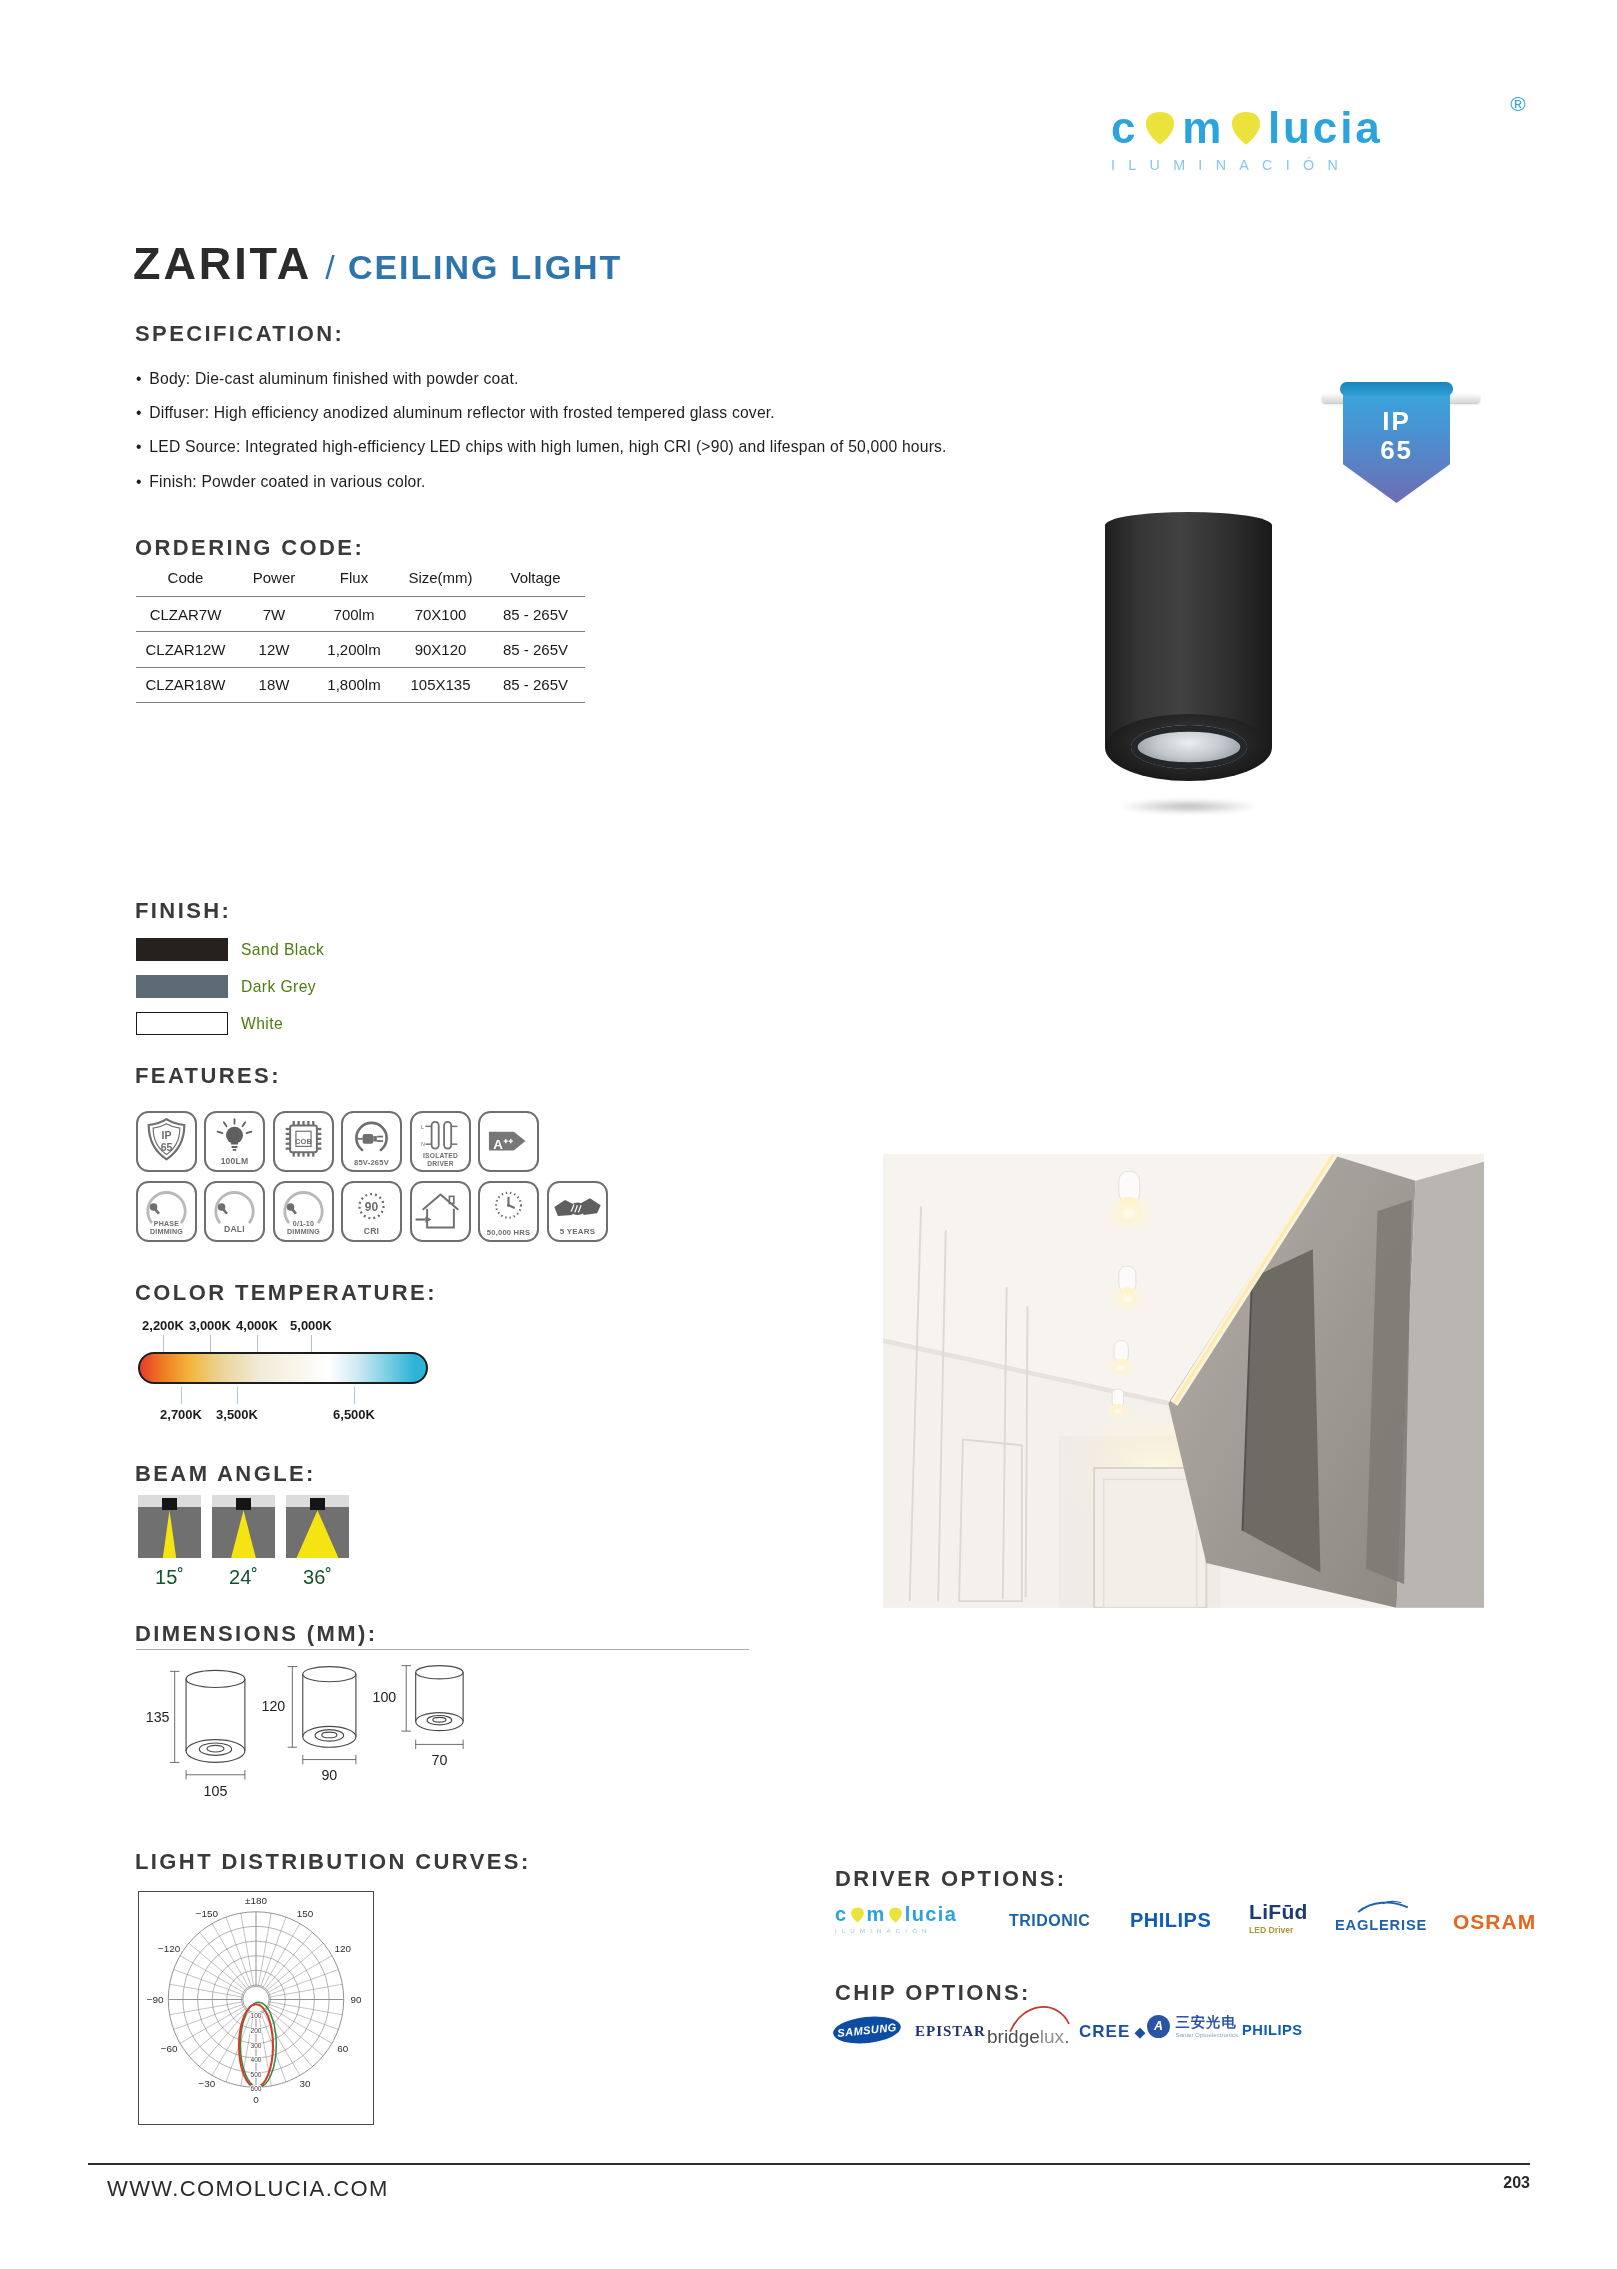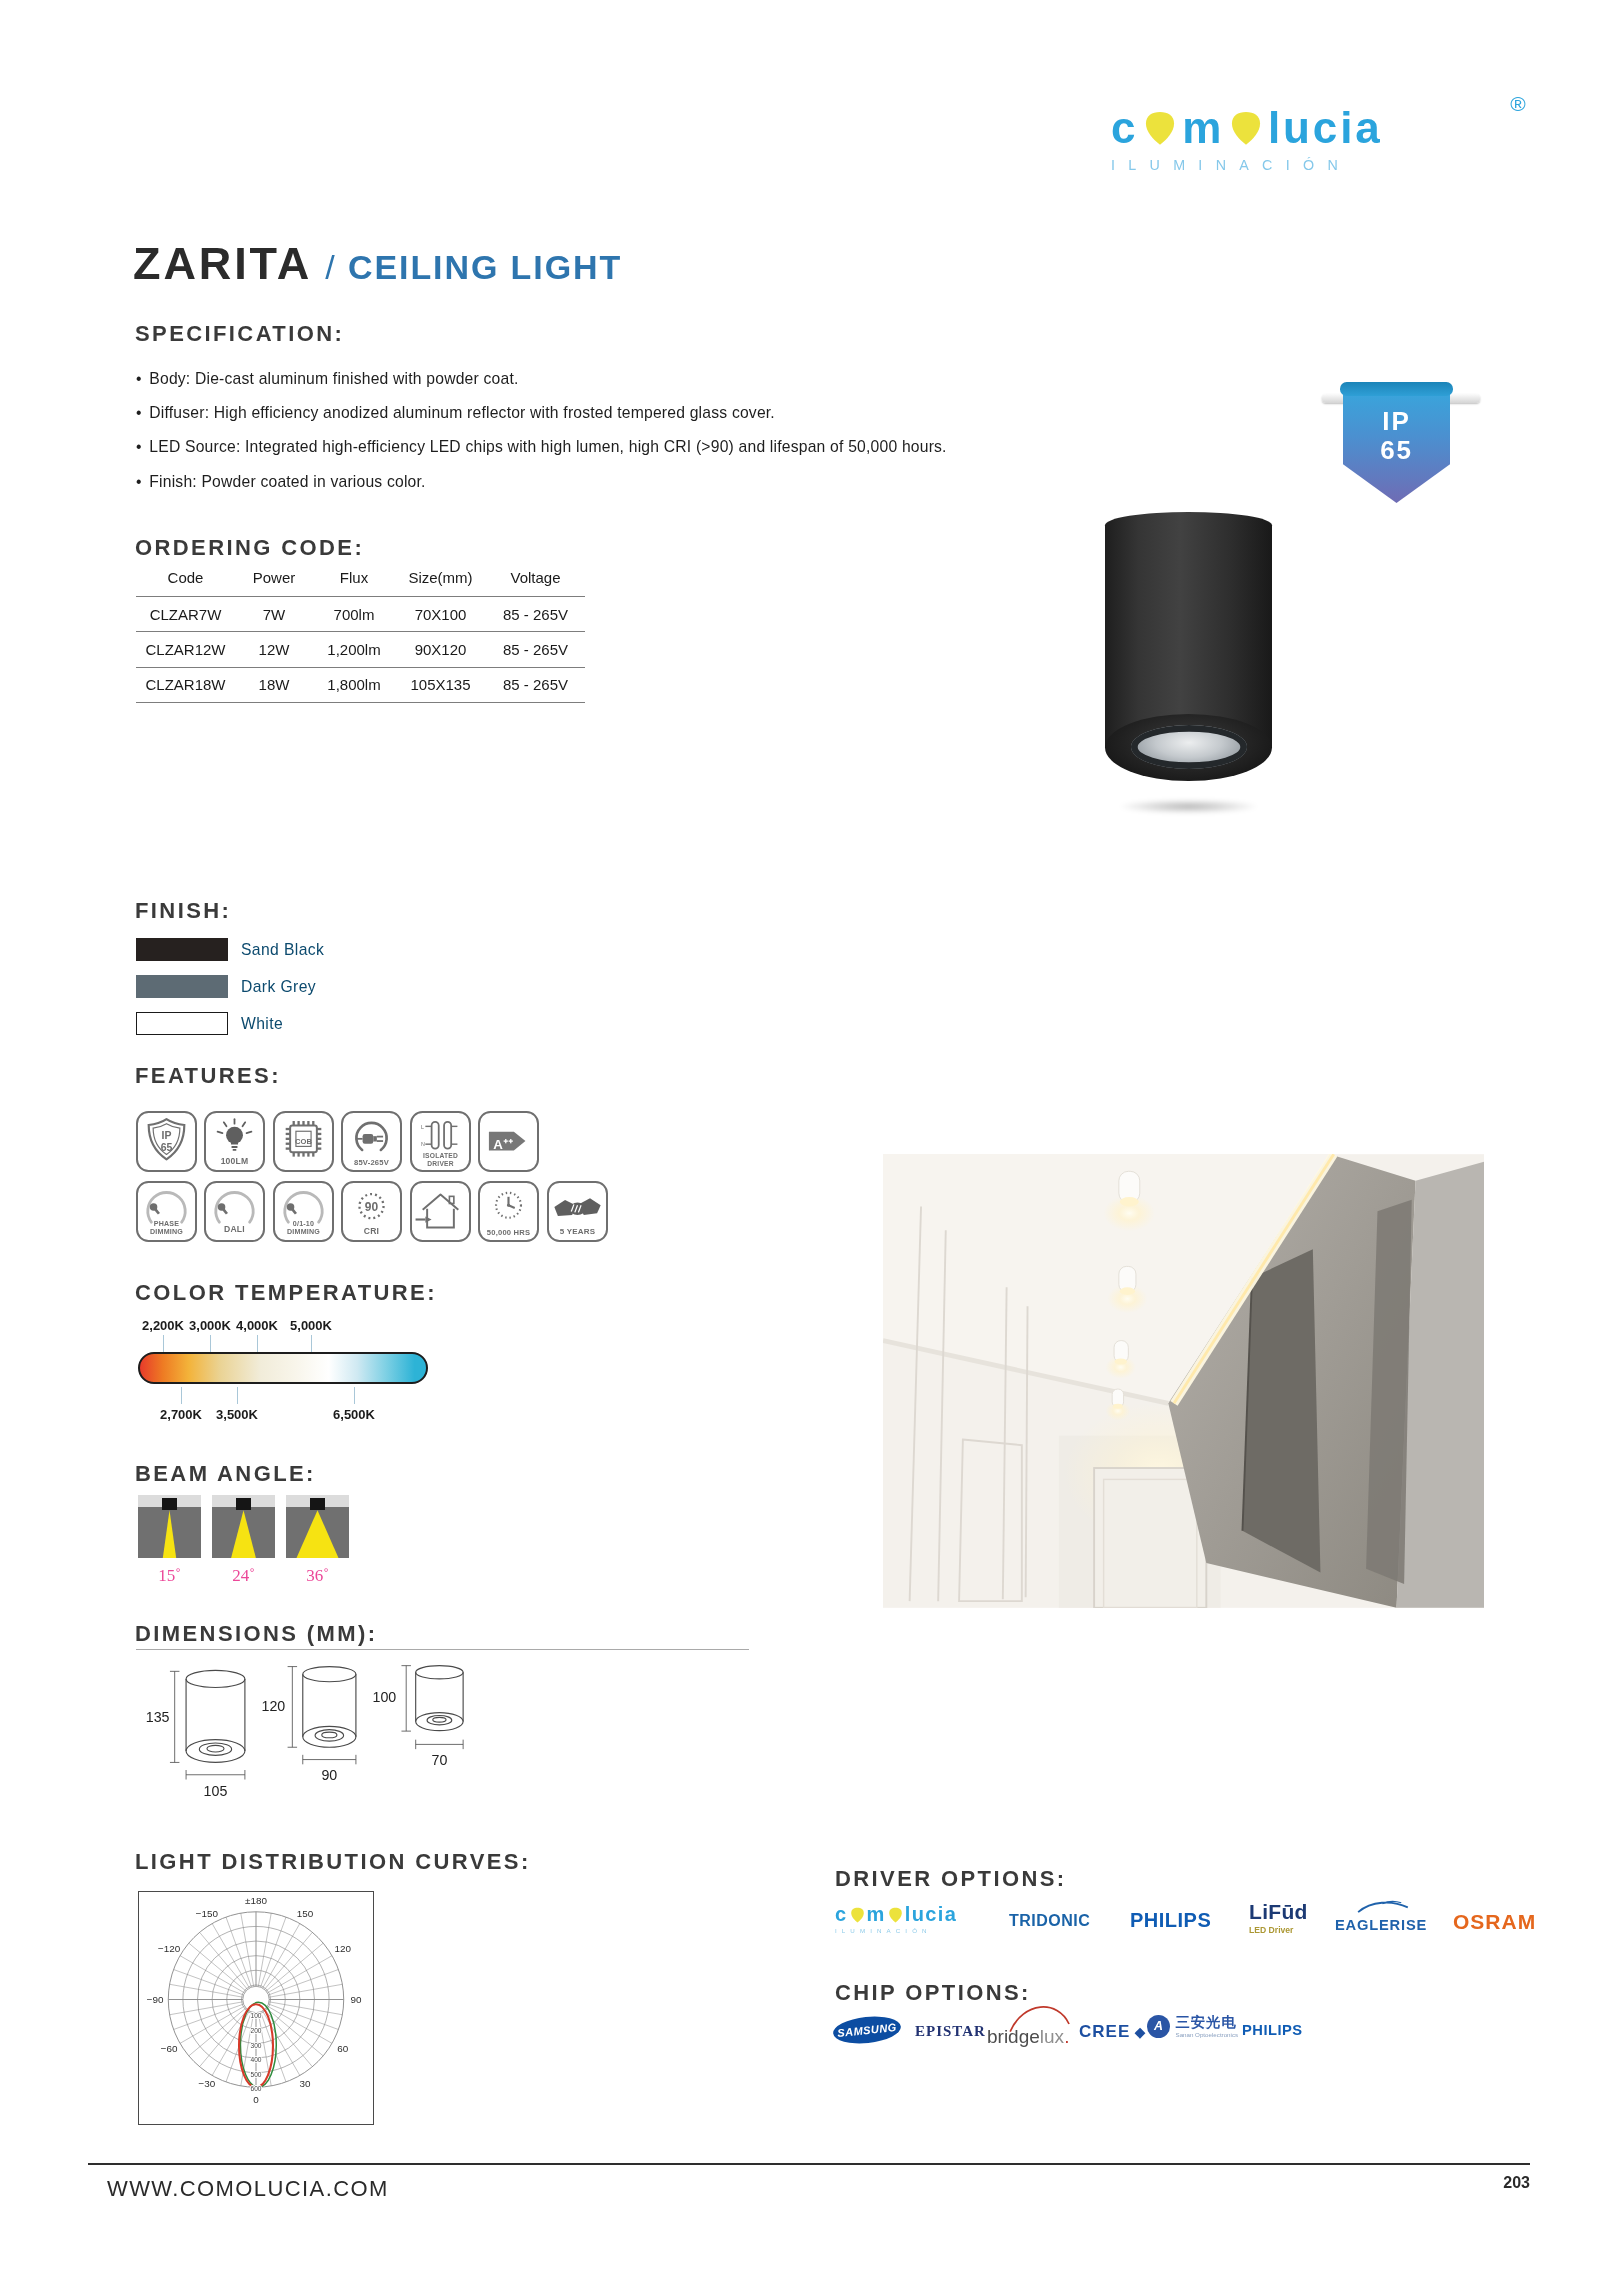--- a/index.html
+++ b/index.html
@@ -52,21 +52,21 @@
   .cyl .ring { position:absolute; top:202px; left:0px; width:167px; height:67px; border-radius:50%;
         background:radial-gradient(ellipse at 50% 42%, #3c3c3c 0%, #222 55%, #0d0d0d 100%); }
   .cyl .lens { position:absolute; top:213px; left:26px; width:116px; height:44px; border-radius:50%;
         background:radial-gradient(ellipse at 50% 40%, #eceeef 0%, #c4c9cd 40%, #979ea4 70%, #7c848a 100%);
         box-shadow:inset 0 0 0 6.7px #24282b; }
   .cyl .shadow { position:absolute; top:287px; left:12.4px; width:143px; height:15px; border-radius:50%;
         background:radial-gradient(ellipse, rgba(0,0,0,.28), rgba(0,0,0,0) 70%); filter:blur(1.9px); }
 
   
   .swatch { position:absolute; left:136px; width:92px; height:23px; }
-  .swatch-label { position:absolute; left:241px; font-size:15.7px; color:#0c4a6e; font-weight:500; letter-spacing:0.4px; }
+  .swatch-label { position:absolute; left:241px; font-size:15.7px; color:#4d7c0f; font-weight:500; letter-spacing:0.4px; }
 
   
   .fbox { position:absolute; width:61px; height:61px; border:2.4px solid #6f6f6f; border-radius:12.4px; background:#fff; }
   .fbox svg { position:absolute; inset:0; width:100%; height:100%; }
   .flabel { position:absolute; left:1px; right:1px; bottom:2.9px; text-align:center; font-size:7.6px; font-weight:700;
             color:#6d6d6d; line-height:1.12; letter-spacing:0.2px; }
   .fcenter { position:absolute; left:0; right:0; text-align:center; font-weight:700; color:#6d6d6d; }
   .energy-label { position:absolute; left:13.3px; top:22px; font-size:13.3px; font-weight:700; color:#fff; letter-spacing:0.5px; }
 
   
@@ -74,21 +74,21 @@
   .ct-tick { position:absolute; width:1.4px; height:17px; background:#a9c7d8; }
   .ct-bar { position:absolute; left:138px; top:1352px; width:290px; height:32px; border-radius:16px; border:2.4px solid #1d1d1d;
        background:linear-gradient(90deg,#e73b2b 0%,#ee7b23 8%,#f3b33a 17%,#ead394 28%,#f1ecd9 42%,#f8f5ea 54%,#ffffff 66%,#cfe9f2 76%,#7ed0e4 86%,#2db3d6 96%); }
 
   
   .bb { position:absolute; width:63px; height:63px; overflow:hidden; }
   .bb .strip { position:absolute; top:0; left:0; right:0; height:12.4px; background:#dcdcdc; }
   .bb .dark  { position:absolute; top:12.4px; left:0; right:0; bottom:0; background:#707070; }
   .bb svg { position:absolute; inset:0; }
   .bb .fixture { position:absolute; top:2.9px; left:24px; width:15px; height:12.4px; background:#151515; }
-  .bb-label { position:absolute; width:63px; text-align:center; top:1566px; font-size:17px; color:#ec4899; font-weight:500;font-family:Liberation Serif, serif; }
+  .bb-label { position:absolute; width:63px; text-align:center; top:1566px; font-size:20px; color:#14532d; font-weight:500; }
 
   
   .rule-dim { position:absolute; left:136px; top:1649px; width:613px; height:1.4px; background:#a9a9a9; }
   .polar { position:absolute; left:138px; top:1891px; width:236px; height:234px; border:1.2px solid #4a4a4a; background:#fff; }
   .polar svg { position:absolute; inset:0; width:100%; height:100%; }
 
   
   .lg { position:absolute; white-space:nowrap; }
   .mini-row { display:flex; align-items:center; color:#2ba4dd; font-size:20px; font-weight:700; letter-spacing:1.4px; line-height:19px; }
   .mini-row .pick { width:17px; height:18px; margin:0 1px; }

